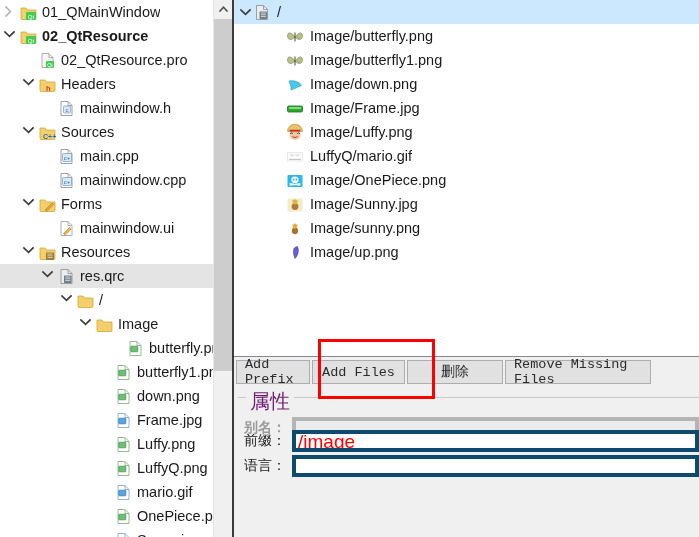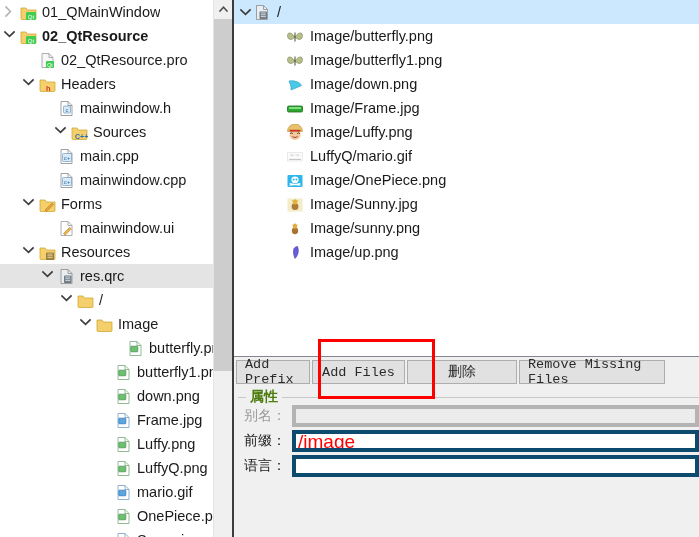--- a/index.html
+++ b/index.html
@@ -126,25 +126,24 @@
   }
   .qbtn.cjk { font-family: "Liberation Sans", sans-serif; font-size: 14px; }
 
   
   #props {
     position: absolute; left: 4px; top: 388px;
     width: 461px; height: 100px;
   }
   #props-legend {
     position: absolute; left: 8px; top: 0;
-    font-size: 14px; color: #4d7c0f;
+    font-size: 20px; color: #701a75;
     background: #f0f0f0;
     padding: 0 4px;
     z-index: 2;
-    font-weight: bold;
   }
   #props-frame {
     position: absolute; left: 0; top: 9px;
     width: 461px; height: 91px;
     border-top: 1px solid #c8c8c8;
   }
   .prow {
     position: absolute;
     left: 0;
     height: 24px;
@@ -258,21 +257,21 @@
         <span class="ticon">
           <svg class="ic" viewBox="0 0 17 17" width="100%" height="100%">
             <path d="M3 1.5 h7 l4 4 v10 h-11 z" fill="#ffffff" stroke="#8a8a8a" stroke-width="0.8"></path>
             <path d="M10 1.5 v4 h4" fill="none" stroke="#8a8a8a" stroke-width="0.8"></path>
             <rect x="5.5" y="6" width="7" height="7" rx="1" fill="#dbeaf7" stroke="#6c9ec9" stroke-width="0.7"></rect>
             <text x="9" y="11.8" font-size="6" fill="#2a6fb5" text-anchor="middle" font-family="Liberation Sans">c</text>
           </svg>
         </span>
         <span class="tlabel">mainwindow.h</span>
       </div>
-      <div class="trow" style="padding-left: 23px; margin-left: 32px;">
+      <div class="trow" style="padding-left: 23px;">
         <span class="twist">
           <svg width="11" height="8" viewBox="0 0 11 8">
             <path d="M1 2 L5.5 6.4 L10 2" stroke="#3c3c3c" stroke-width="1.7" fill="none" stroke-linecap="square"></path>
           </svg>
         </span>
         <span class="ticon">
           <svg class="ic" viewBox="0 0 17 17" width="100%" height="100%">
             <path d="M1 4 h5 l1.5 2 h8.5 v8.5 a1 1 0 0 1 -1 1 h-13 a1 1 0 0 1 -1 -1 z" fill="#f5cf6b" stroke="#c9a227" stroke-width="0.7"></path>
             <text x="4" y="15.4" font-size="7" fill="#2a6fb5" font-weight="bold" font-family="Liberation Sans">C++</text>
           </svg>
@@ -616,28 +615,28 @@
               <path d="M11.5 2.5 C13 6 12.5 11 9 14.5 C7.5 11 7 7 8 4.5 C9 3 11 2.5 11.5 2.5 Z" fill="#6a5ae0" stroke="#473b9e" stroke-width="0.6"></path>
             </svg>
           </span>
           <span>Image/up.png</span>
         </div>
       </div>
 
     <div id="qrc-buttons">
         <div class="qbtn" style="width: 74px;">Add Prefix</div>
         <div class="qbtn" style="width: 93px;">Add Files</div>
-        <div class="qbtn cjk" style="width: 110px;">删除</div>
+        <div class="qbtn cjk" style="width: 96px;">删除</div>
         <div class="qbtn" style="width: 146px;">Remove Missing Files</div>
       </div>
 
     <div id="props">
       <div id="props-legend">属性</div>
       <div id="props-frame"></div>
-    <div class="prow" style="top: 16px;">
+    <div class="prow" style="top: 28px; font-weight: bold;">
           <div class="plabel dim">别名：</div>
           <div class="pinput disabled">
             <span></span>
           </div>
         </div>
         <div class="prow" style="top: 41px;">
           <div class="plabel">前缀：</div>
           <div class="pinput">
             <span class="redval">/image</span>
           </div>

